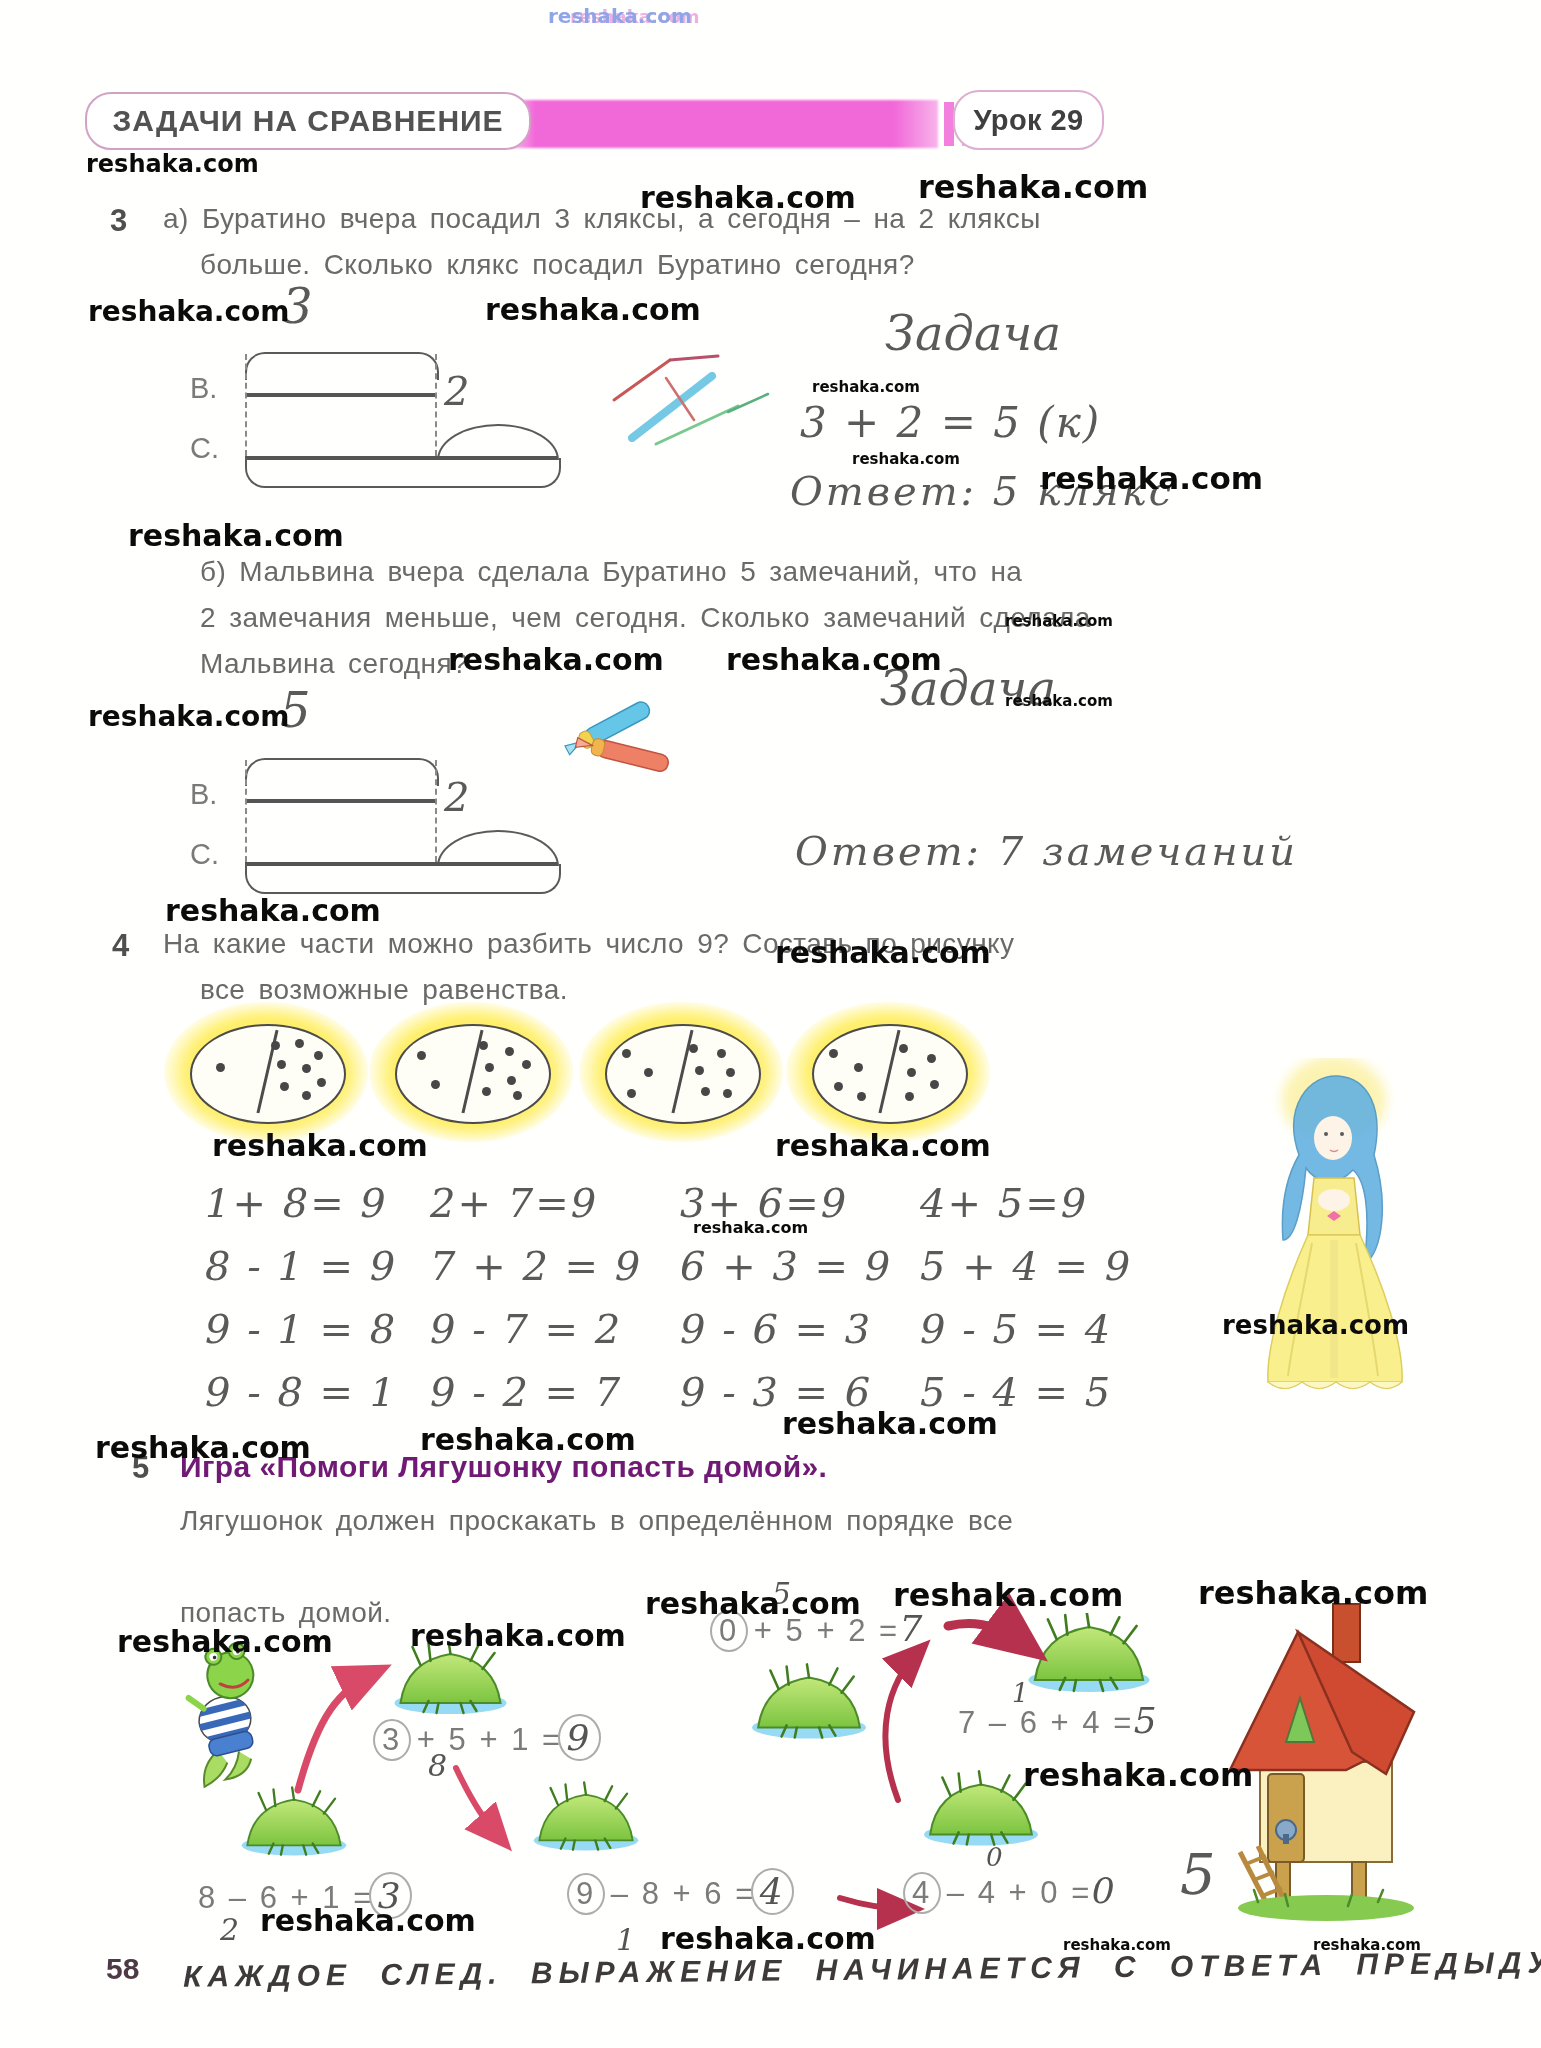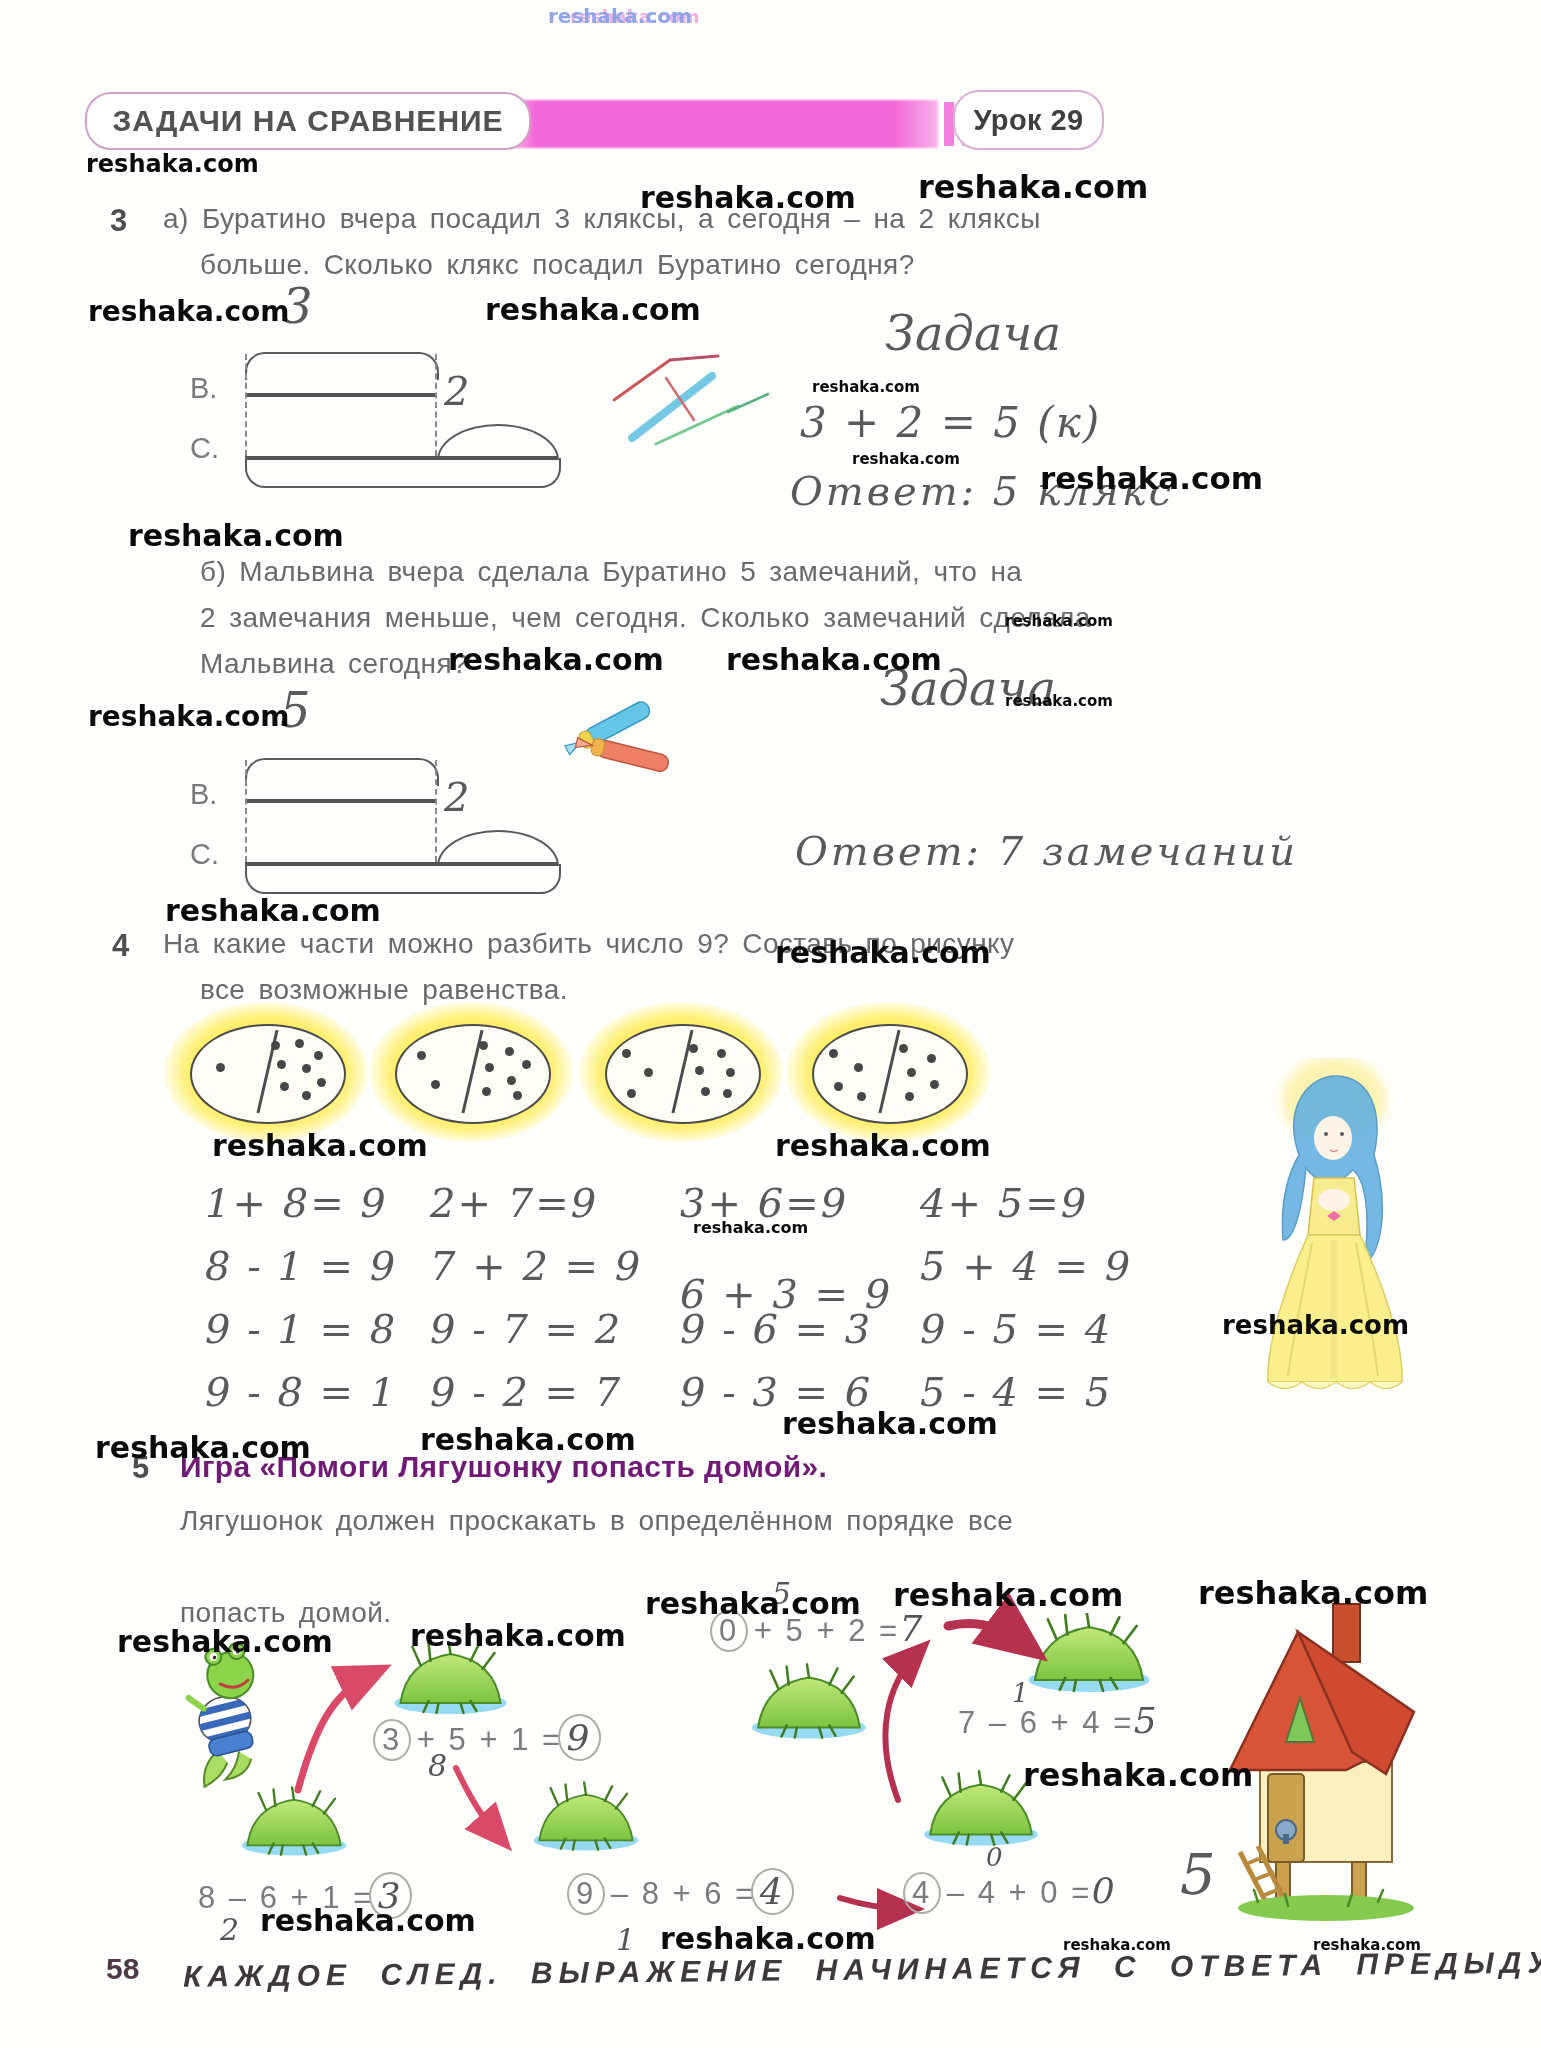--- a/index.html
+++ b/index.html
@@ -212,21 +212,21 @@
     </div>
   <div class="wm wm30" style="left:212px;top:1128px;">reshaka.com</div>
   <div class="wm wm30" style="left:775px;top:1128px;">reshaka.com</div>
 
   <div class="hw hw-grid" style="left:205px;top:1180px;">1+ 8= 9</div>
   <div class="hw hw-grid" style="left:430px;top:1180px;">2+ 7=9</div>
   <div class="hw hw-grid" style="left:680px;top:1180px;">3+ 6=9</div>
   <div class="hw hw-grid" style="left:920px;top:1180px;">4+ 5=9</div>
   <div class="hw hw-grid" style="left:205px;top:1243px;">8 - 1 = 9</div>
   <div class="hw hw-grid" style="left:430px;top:1243px;">7 + 2 = 9</div>
-  <div class="hw hw-grid" style="left:680px;top:1243px;margin-top:28px;">6 + 3 = 9</div>
+  <div class="hw hw-grid" style="left:680px;top:1243px;">6 + 3 = 9</div>
   <div class="hw hw-grid" style="left:920px;top:1243px;">5 + 4 = 9</div>
   <div class="hw hw-grid" style="left:205px;top:1306px;">9 - 1 = 8</div>
   <div class="hw hw-grid" style="left:430px;top:1306px;">9 - 7 = 2</div>
   <div class="hw hw-grid" style="left:680px;top:1306px;">9 - 6 = 3</div>
   <div class="hw hw-grid" style="left:920px;top:1306px;">9 - 5 = 4</div>
   <div class="hw hw-grid" style="left:205px;top:1369px;">9 - 8 = 1</div>
   <div class="hw hw-grid" style="left:430px;top:1369px;">9 - 2 = 7</div>
   <div class="hw hw-grid" style="left:680px;top:1369px;">9 - 3 = 6</div>
   <div class="hw hw-grid" style="left:920px;top:1369px;">5 - 4 = 5</div>
   <div class="wm" style="left:693px;top:1218px;font-size:16px;">reshaka.com</div>

